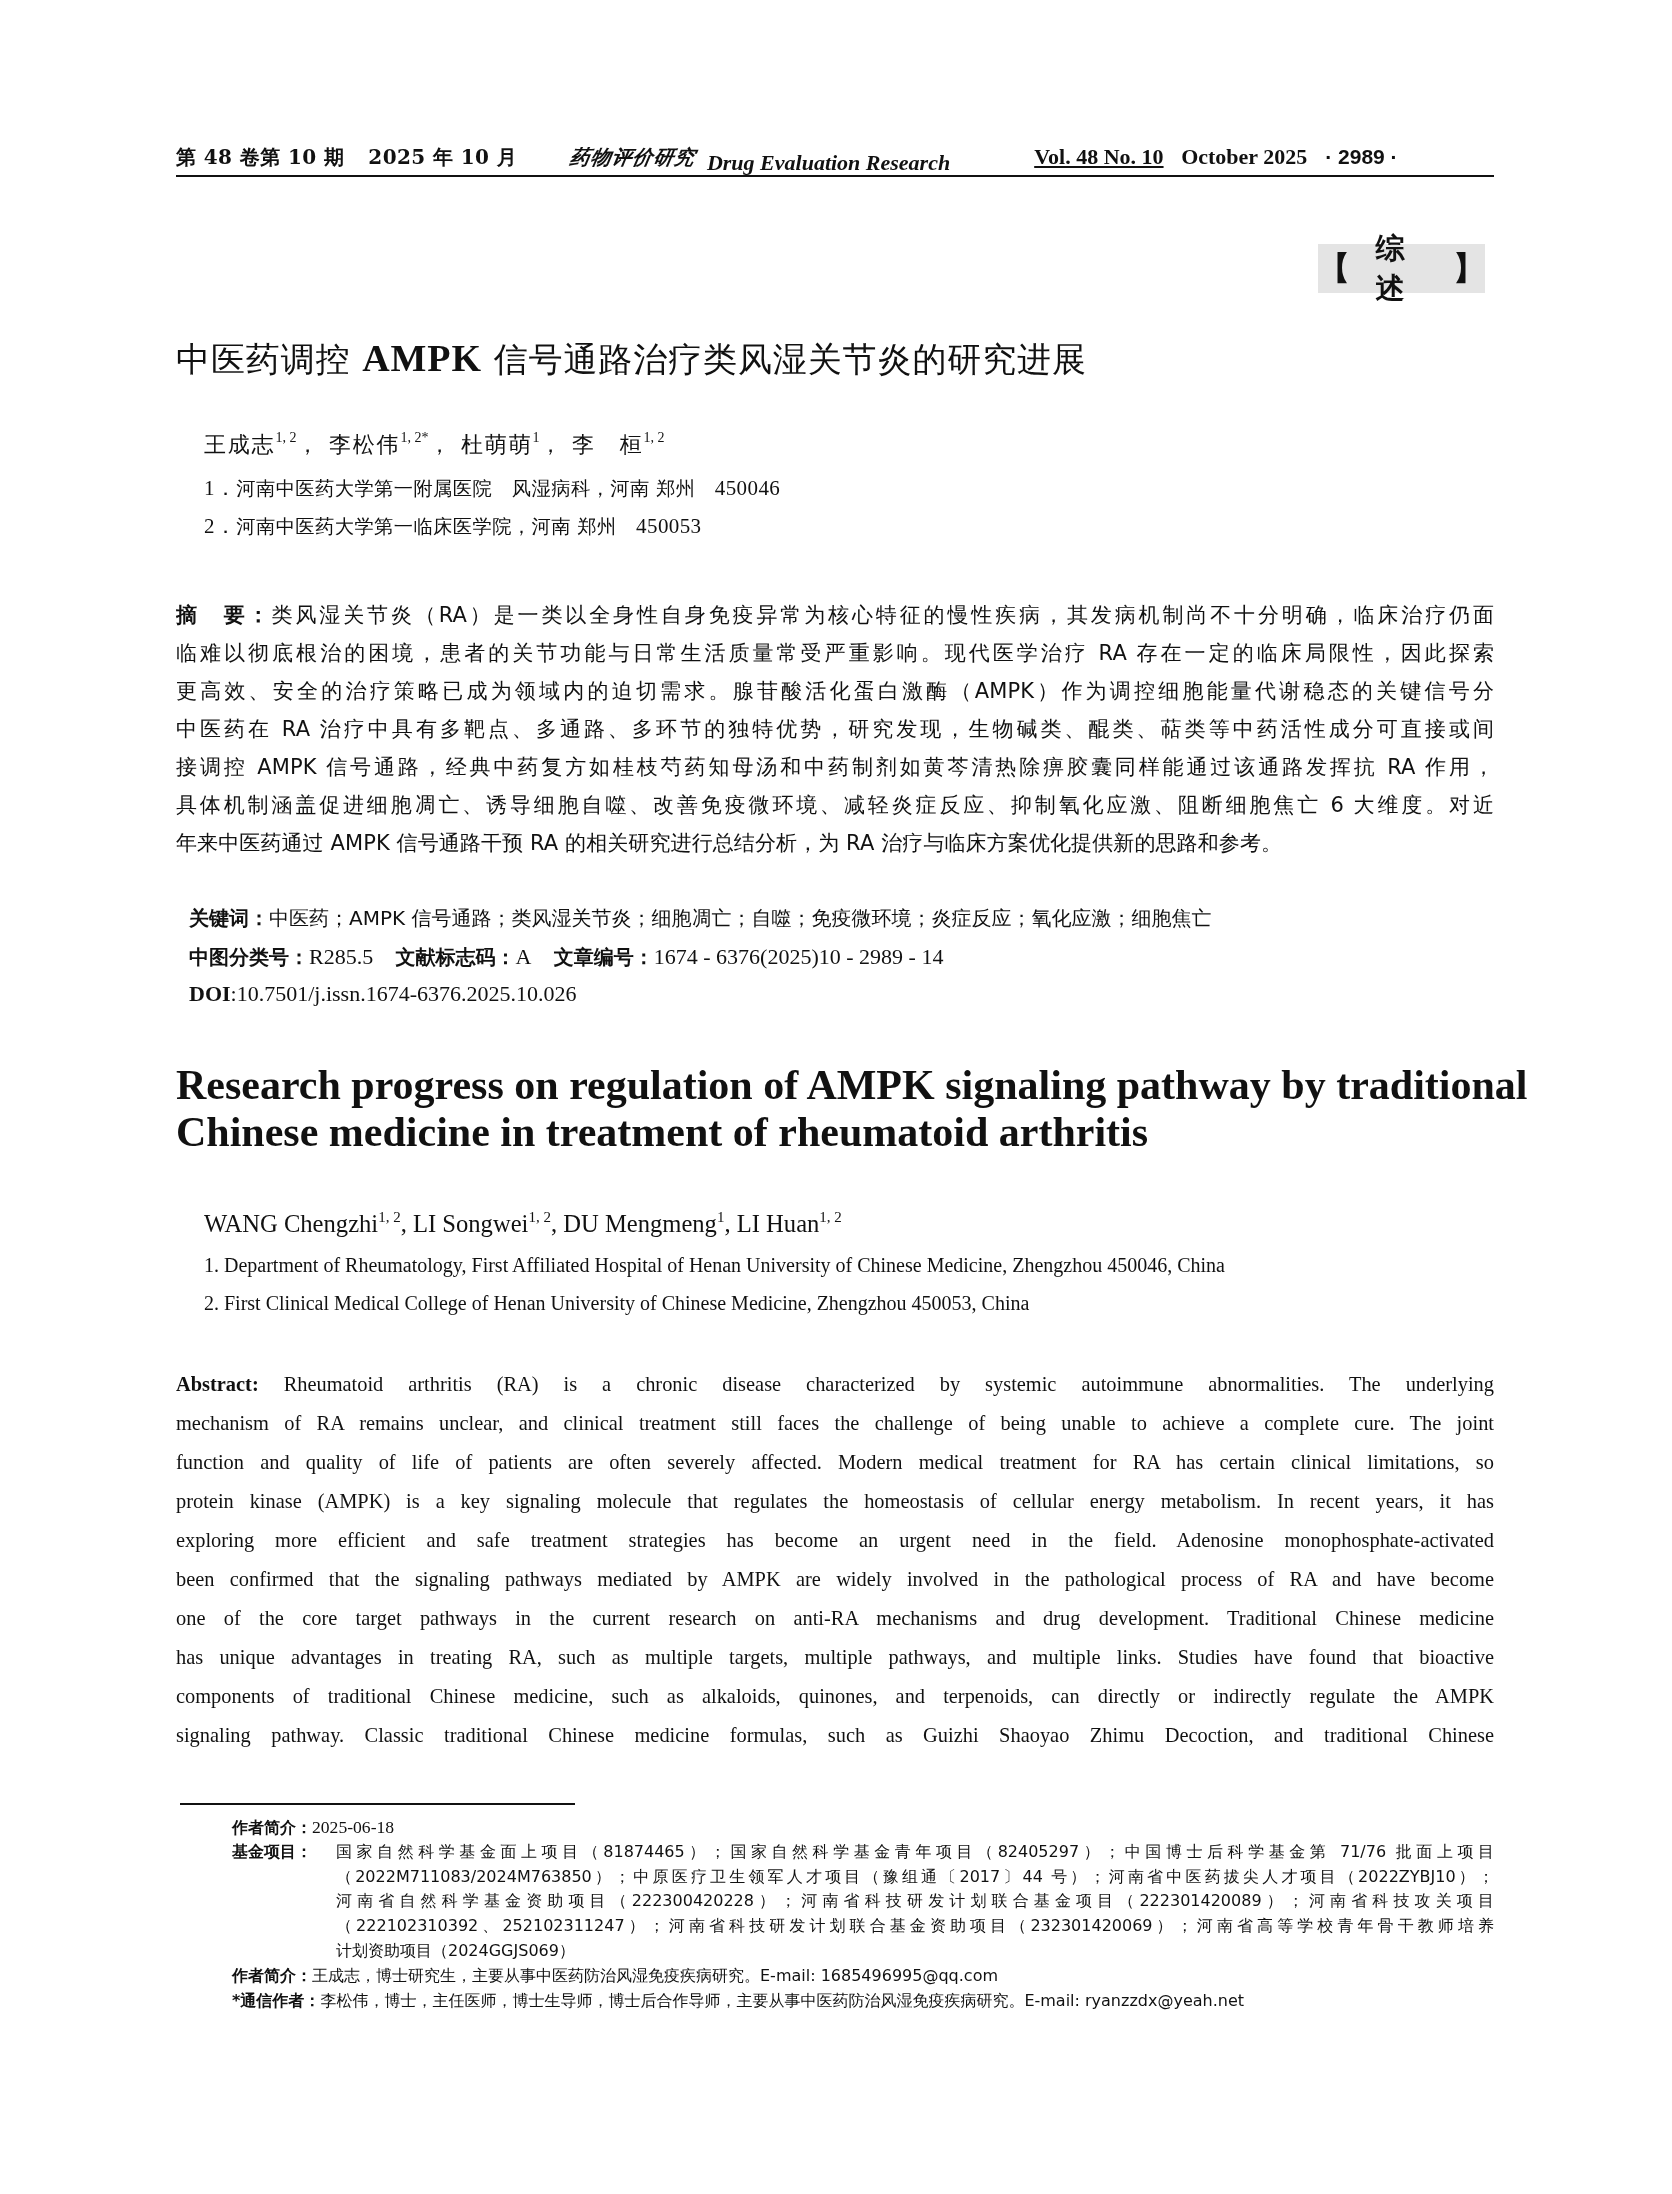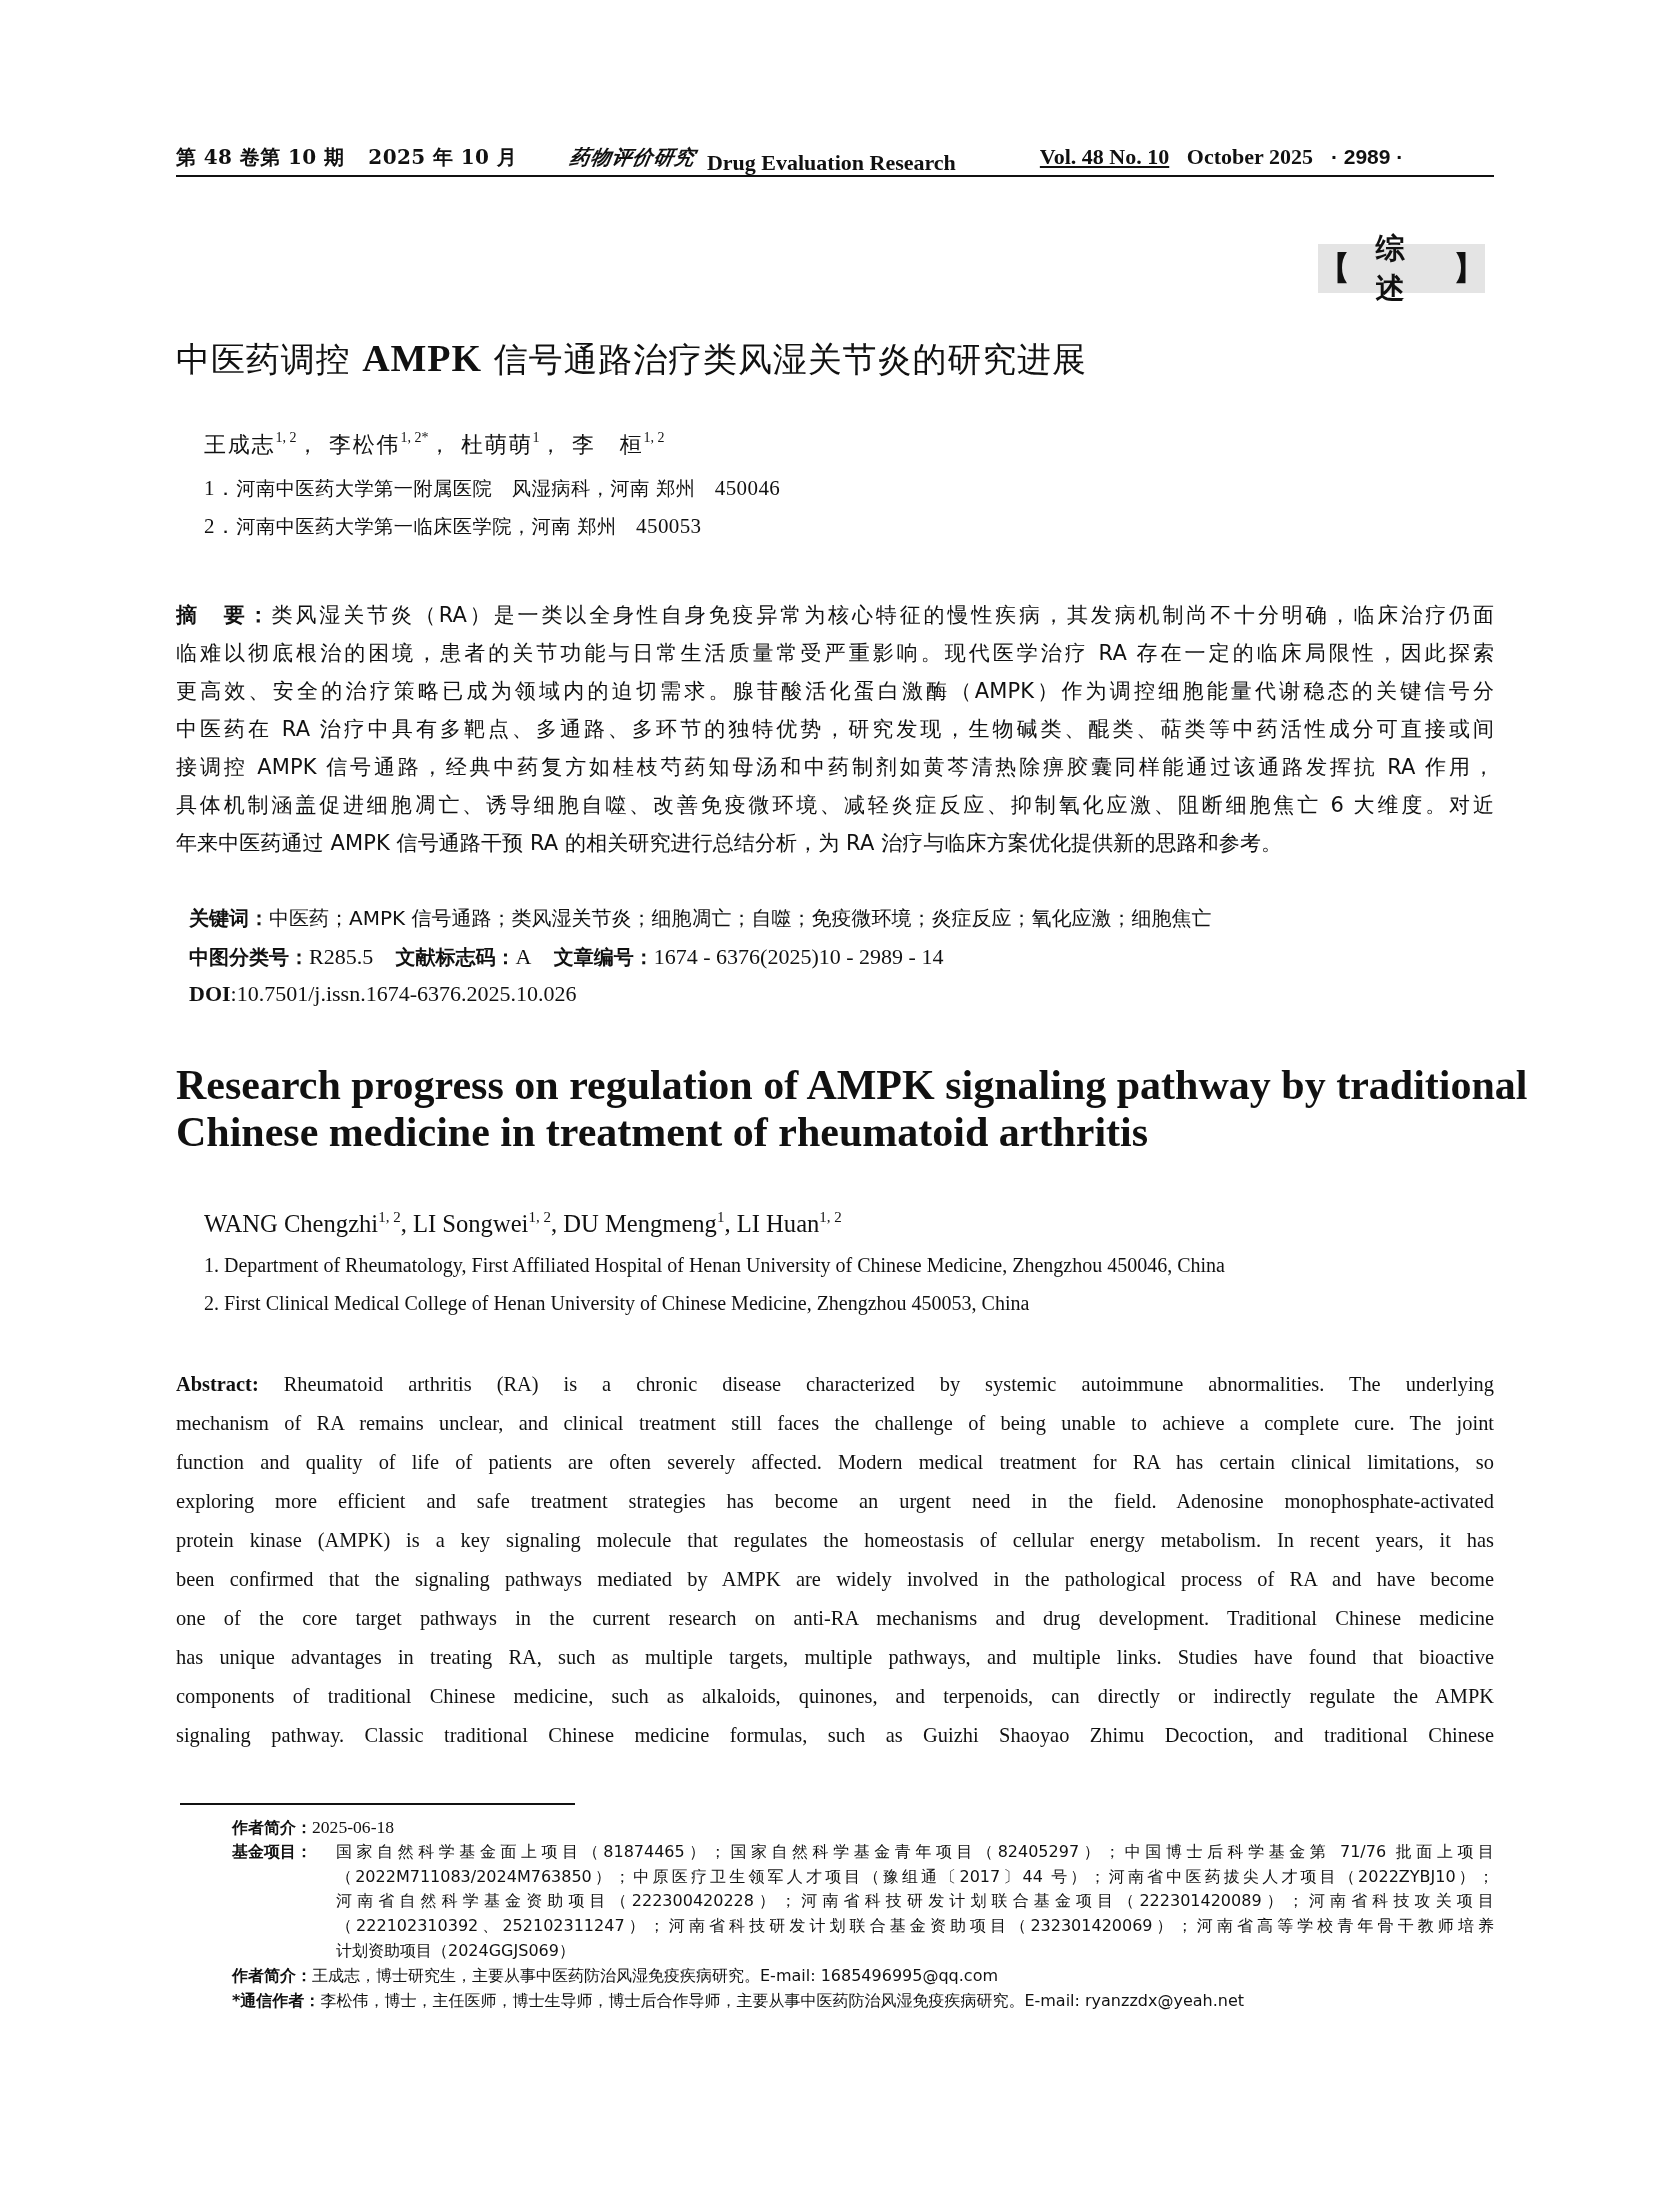--- a/index.html
+++ b/index.html
@@ -4,21 +4,21 @@
 <style>
   html, body { margin: 0; padding: 0; background: #ffffff; }
   body { width: 1672px; height: 2253px; position: relative; overflow: hidden; color: #111; }
   .page { position: absolute; left: 176px; top: 0; width: 1318px; height: 2253px; }
 
   
   .run-head { position: absolute; top: 141px; left: 0; width: 1318px; height: 32px; display: flex; align-items: center;
     font-family: "Liberation Serif", serif; font-weight: bold; font-size: 22px; white-space: nowrap; }
   .run-head .cn { font-family: "DejaVu Serif", serif; font-weight: bold; font-size: 20px; letter-spacing: 0.4px; }
   .run-head .logo { margin-left: 53px; font-family: "DejaVu Serif", serif; font-style: italic; font-weight: bold; font-size: 20px; letter-spacing: 0.9px; transform: skewX(-10deg); display: inline-block; }
-  .run-head .journal { margin-left: 11.4px; font-size: 22px; margin-top: 12px; }
+  .run-head .journal { margin-left: 11.4px; font-style: italic; font-size: 22px; margin-top: 12px; }
   .run-head .vol { margin-left: 84px; text-decoration: underline; }
   .run-head .month { margin-left: 17.6px; }
   .run-head .pg { margin-left: 18px; font-family: "Liberation Sans", sans-serif; font-weight: bold; font-size: 21px; }
   .head-rule { position: absolute; top: 175px; left: 0; width: 1318px; height: 2.2px; background: #111; }
 
   
   .section-tag { position: absolute; top: 244px; left: 1309px; transform: translateX(-100%); background: #e4e4e4; height: 49px; width: 167px;
     display: flex; align-items: center; justify-content: center; font-family: "DejaVu Sans", sans-serif; font-weight: bold; font-size: 29px; }
   .section-tag .br { font-size: 32px; font-weight: bold; }
   .section-tag .txt { margin: 0 25.5px; letter-spacing: 9.7px; }
@@ -135,22 +135,22 @@
   <div class="en-authors">
     <span><span>WANG Chengzhi</span><sup>1, 2</sup><span>, </span></span><span><span>LI Songwei</span><sup>1, 2</sup><span>, </span></span><span><span>DU Mengmeng</span><sup>1</sup><span>, </span></span><span><span>LI Huan</span><sup>1, 2</sup></span>
   </div>
   <div class="en-affil" style="top:1254px">1. Department of Rheumatology, First Affiliated Hospital of Henan University of Chinese Medicine, Zhengzhou 450046, China</div>
   <div class="en-affil" style="top:1292px">2. First Clinical Medical College of Henan University of Chinese Medicine, Zhengzhou 450053, China</div>
 
   <div class="en-abs">
     <span class="line"><span class="lbl">Abstract:</span> <span>Rheumatoid arthritis (RA) is a chronic disease characterized by systemic autoimmune abnormalities. The underlying</span></span>
     <span class="line">mechanism of RA remains unclear, and clinical treatment still faces the challenge of being unable to achieve a complete cure. The joint</span>
     <span class="line">function and quality of life of patients are often severely affected. Modern medical treatment for RA has certain clinical limitations, so</span>
+    <span class="line">protein kinase (AMPK) is a key signaling molecule that regulates the homeostasis of cellular energy metabolism. In recent years, it has</span>
     <span class="line">exploring more efficient and safe treatment strategies has become an urgent need in the field. Adenosine monophosphate-activated</span>
-    <span class="line">protein kinase (AMPK) is a key signaling molecule that regulates the homeostasis of cellular energy metabolism. In recent years, it has</span>
     <span class="line">been confirmed that the signaling pathways mediated by AMPK are widely involved in the pathological process of RA and have become</span>
     <span class="line">one of the core target pathways in the current research on anti-RA mechanisms and drug development. Traditional Chinese medicine</span>
     <span class="line">has unique advantages in treating RA, such as multiple targets, multiple pathways, and multiple links. Studies have found that bioactive</span>
     <span class="line">components of traditional Chinese medicine, such as alkaloids, quinones, and terpenoids, can directly or indirectly regulate the AMPK</span>
     <span class="line">signaling pathway. Classic traditional Chinese medicine formulas, such as Guizhi Shaoyao Zhimu Decoction, and traditional Chinese</span>
   </div>
 
   <div class="fn-rule"></div>
   <div class="fn" style="top:1815px">
     <div class="row" style="top:0">

